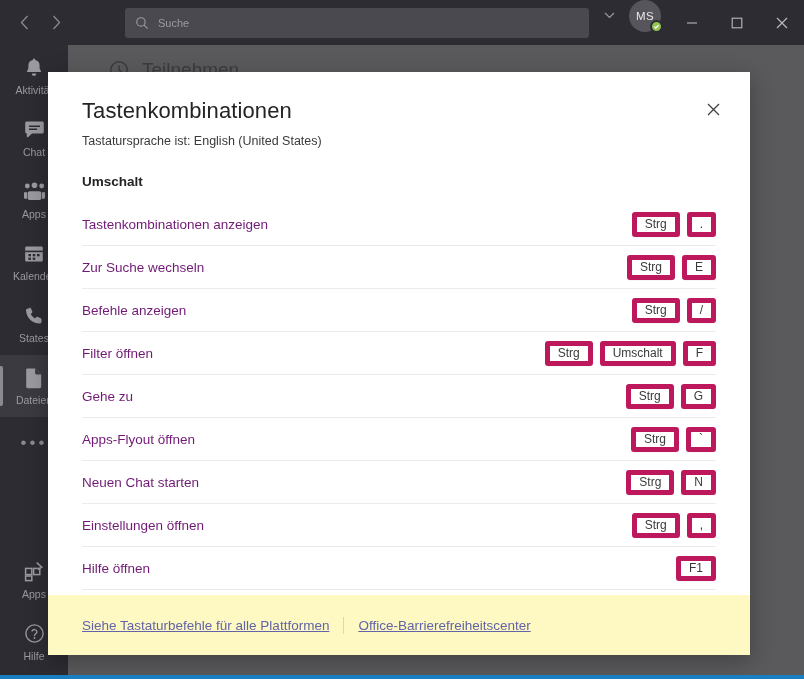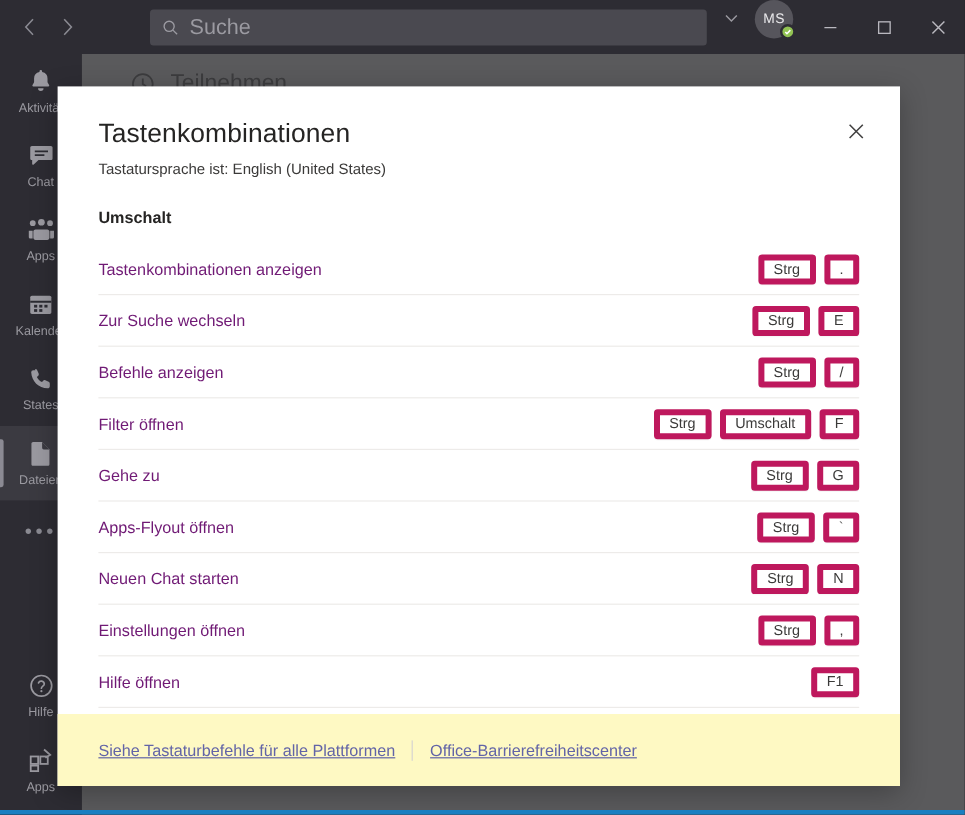--- a/index.html
+++ b/index.html
@@ -27,21 +27,21 @@
   }
   .searchbox {
     margin-left: 53px;
     width: 464px; height: 30px;
     background: #4a4950;
     border-radius: 3px;
     display: flex; align-items: center;
     padding: 0 10px;
   }
   .search-ico { width: 14px; height: 14px; margin-right: 9px; flex: none; }
-  .search-ph { color: #9b9aa1; font-size: 18px; }
+  .search-ph { color: #9b9aa1; font-size: 11px; }
 
   .tb-right { margin-left: auto; display: flex; }
   .chev-btn {
     width: 28px; height: 30px;
     display: flex; align-items: center; justify-content: center;
     color: #9b9aa1; font-size: 11px;
   }
   .avatar-wrap { position: relative; width: 32px; height: 32px; margin: 0 8px 0 6px; }
   .avatar {
     width: 32px; height: 32px; border-radius: 50%;
@@ -305,39 +305,39 @@
         </svg>
       </span>
       <span class="rail-label">Dateien</span>
     </div>
 
     <div class="rail-more">•••</div>
 
     <div class="rail-bottom">
       <div class="rail-item">
         <span class="rail-ico">
-          <svg width="21" height="21" viewBox="0 0 21 21" fill="none" stroke="#9b9aa1" stroke-width="1.4">
-            <circle cx="10.5" cy="10.5" r="8.6"></circle>
-            <path d="M8.1 8.1a2.5 2.5 0 0 1 4.8.8c0 1.7-2.4 2-2.4 3.6" stroke-linecap="round"></path>
-            <circle cx="10.5" cy="15" r=".9" fill="#9b9aa1" stroke="none"></circle>
-          </svg>
-        </span>
-        <span class="rail-label">Hilfe</span>
-      </div>
-      <div class="rail-item">
-        <span class="rail-ico">
           <svg width="21" height="21" viewBox="0 0 21 21" fill="none" stroke="#9b9aa1" stroke-width="1.5">
             <rect x="1.6" y="7.4" width="6.2" height="6.2"></rect>
               <rect x="9.6" y="7.4" width="6.2" height="6.2"></rect>
               <rect x="1.6" y="15" width="6.2" height="4.6"></rect>
             <path d="M12.7 1.6 17.8 6.1l-4 2.4"></path>
           </svg>
         </span>
         <span class="rail-label">Apps</span>
       </div>
+      <div class="rail-item">
+        <span class="rail-ico">
+          <svg width="21" height="21" viewBox="0 0 21 21" fill="none" stroke="#9b9aa1" stroke-width="1.4">
+            <circle cx="10.5" cy="10.5" r="8.6"></circle>
+            <path d="M8.1 8.1a2.5 2.5 0 0 1 4.8.8c0 1.7-2.4 2-2.4 3.6" stroke-linecap="round"></path>
+            <circle cx="10.5" cy="15" r=".9" fill="#9b9aa1" stroke="none"></circle>
+          </svg>
+        </span>
+        <span class="rail-label">Hilfe</span>
+      </div>
     </div>
   </div>
 
   <div class="dialog">
     <div class="dlg-head">
       <div class="dlg-title">Tastenkombinationen</div>
       <div class="dlg-sub">Tastatursprache ist: English (United States)</div>
       <div class="dlg-close">
         <svg width="13" height="13" viewBox="0 0 13 13" stroke="#424141" stroke-width="1.3">
           <path d="M1 1 12 12M12 1 1 12"></path>

